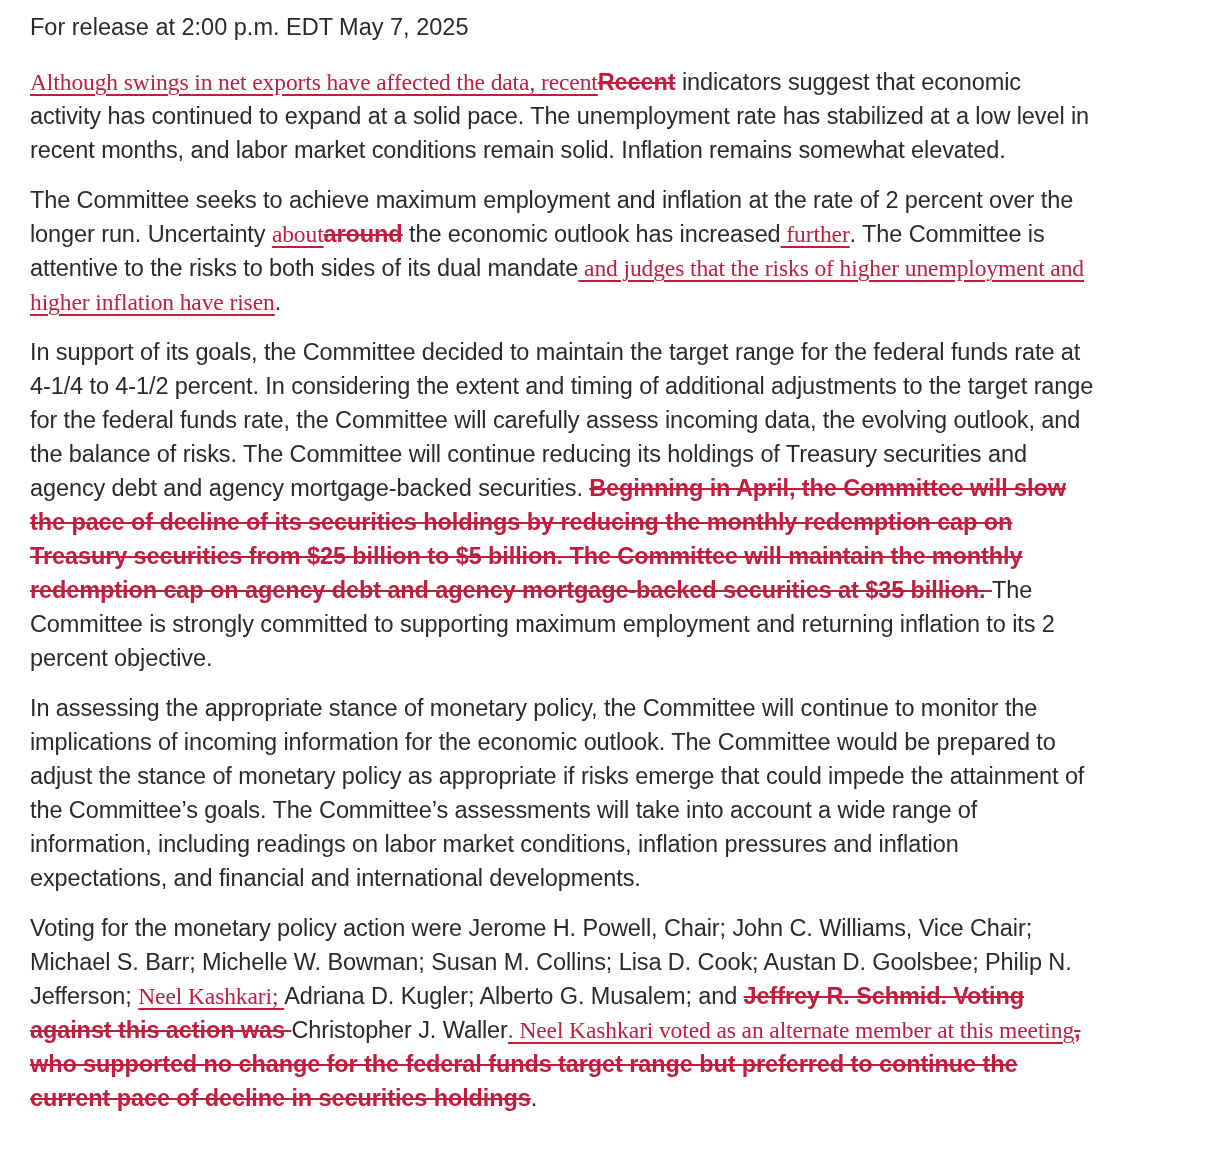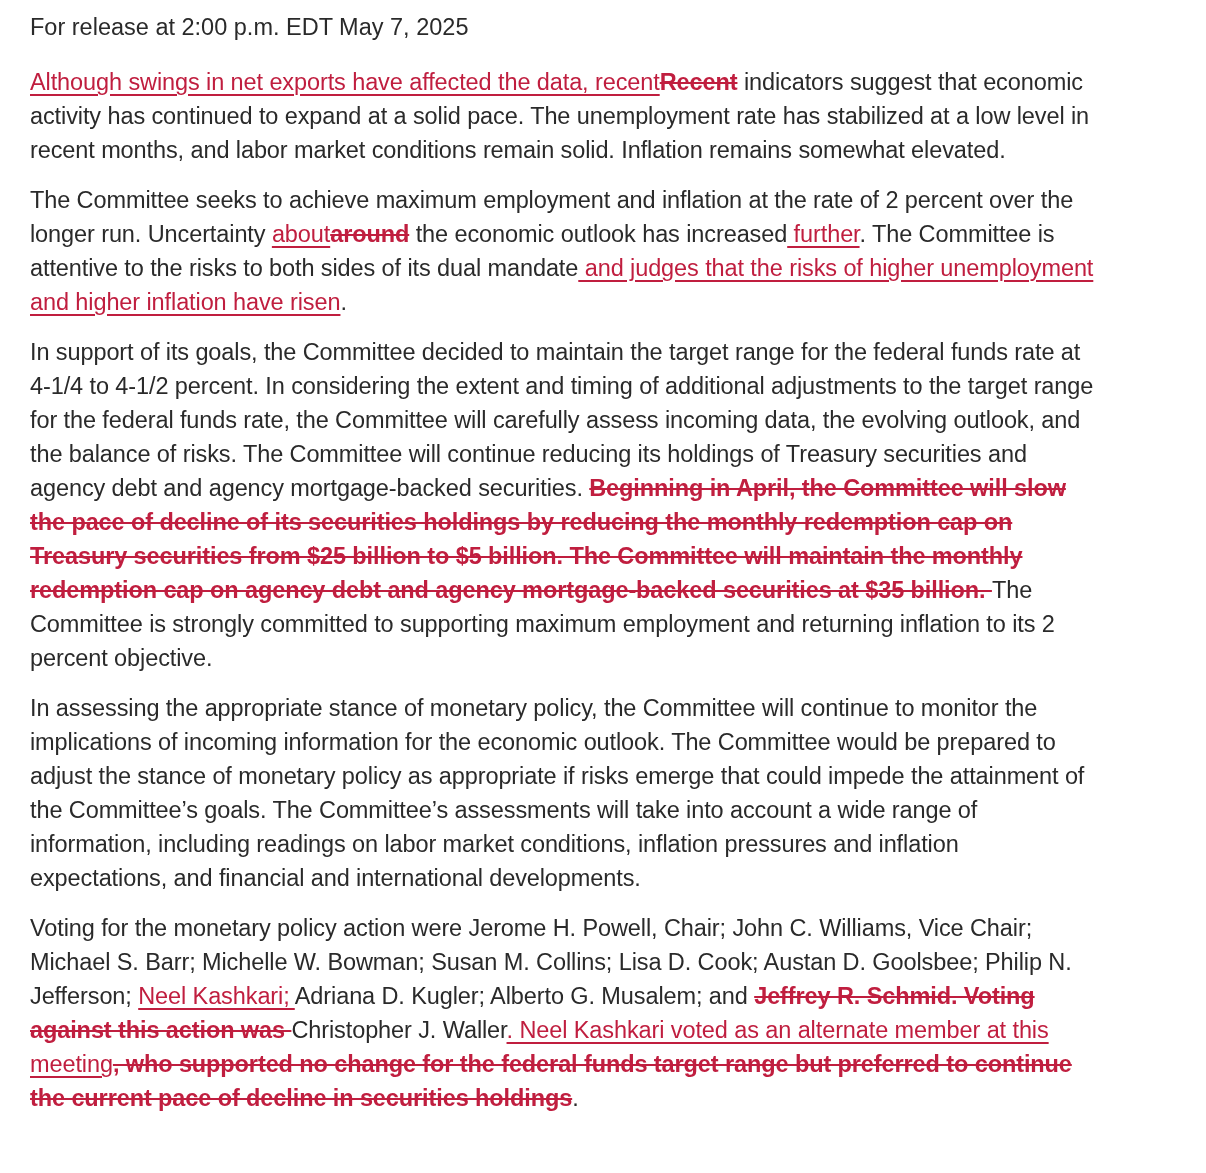--- a/index.html
+++ b/index.html
@@ -38,20 +38,21 @@
     letter-spacing: -0.1px;
   }
   .run-normal {
     color: var(--ink);
   }
   .run-ins {
     color: var(--red);
     text-decoration: underline;
     text-decoration-thickness: 2px;
     text-underline-offset: 4px;
+    font-family: Liberation Serif, serif;
   }
   .run-del {
     color: var(--red);
     text-decoration: line-through;
     text-decoration-thickness: 2px;
     font-weight: bold;
   }
 </style>
 </head>
 <body>

